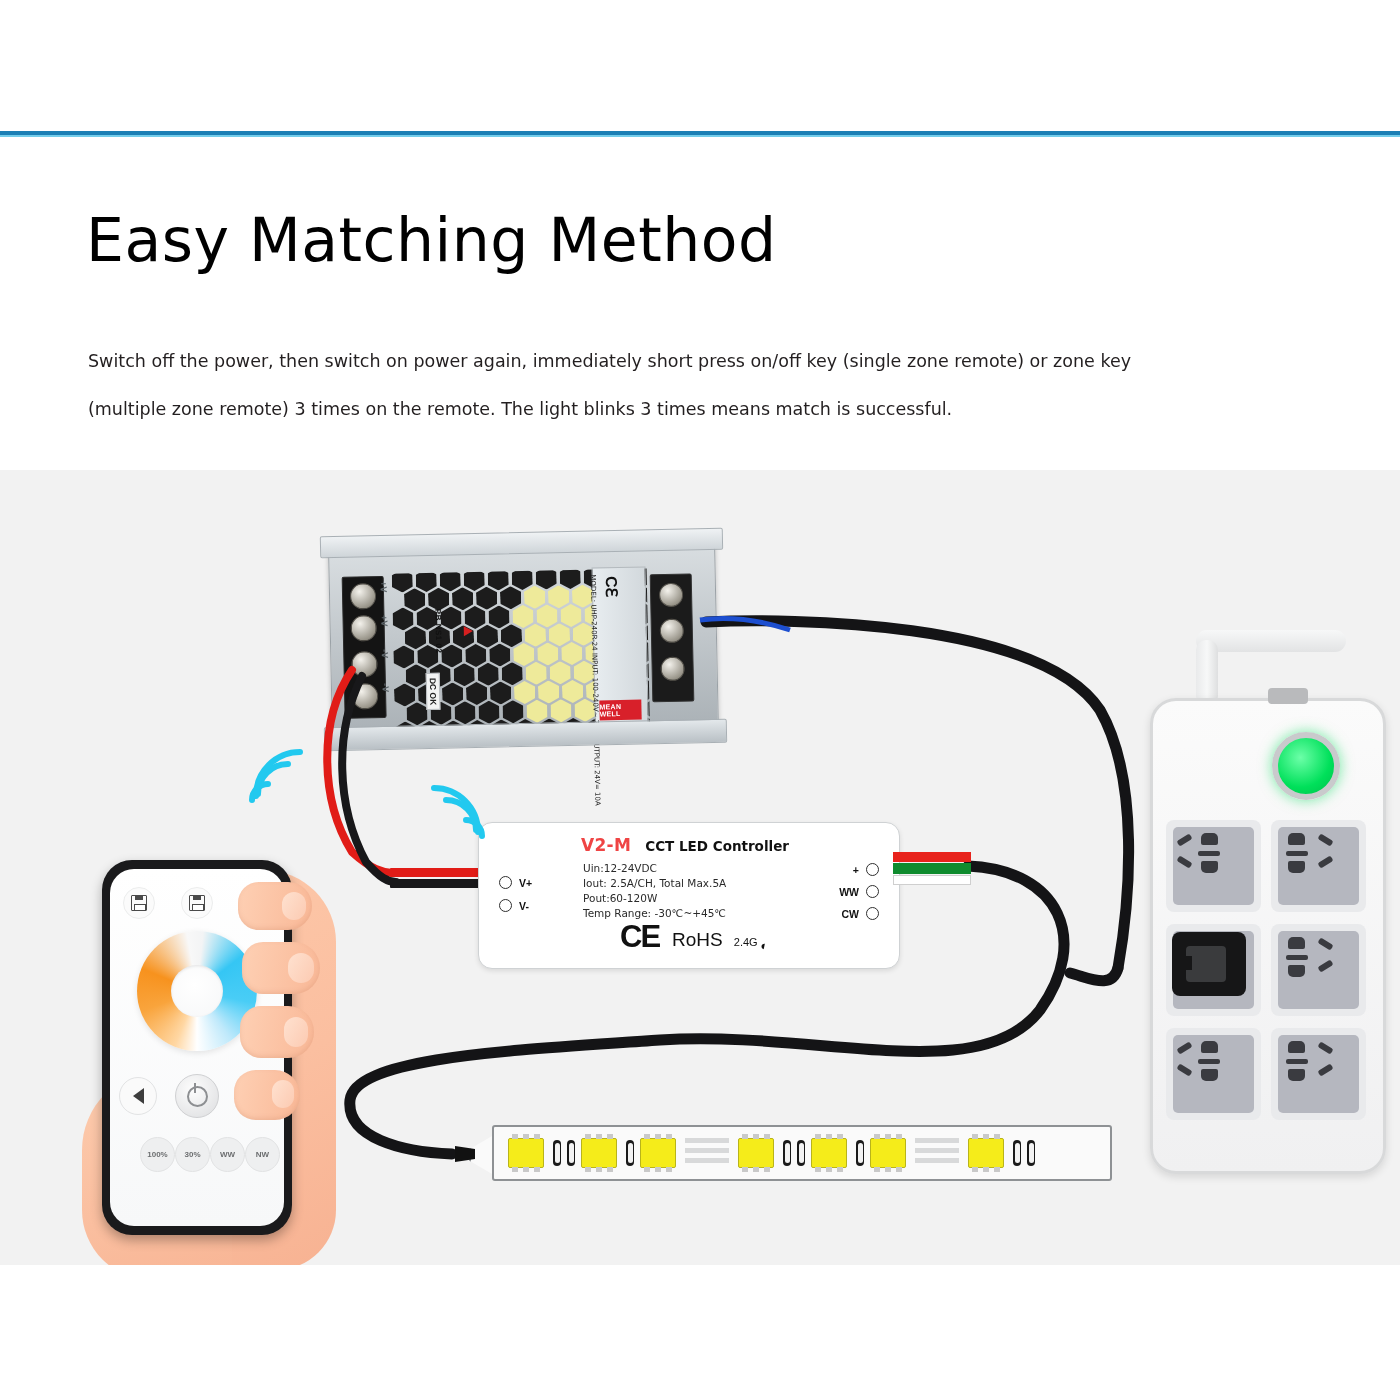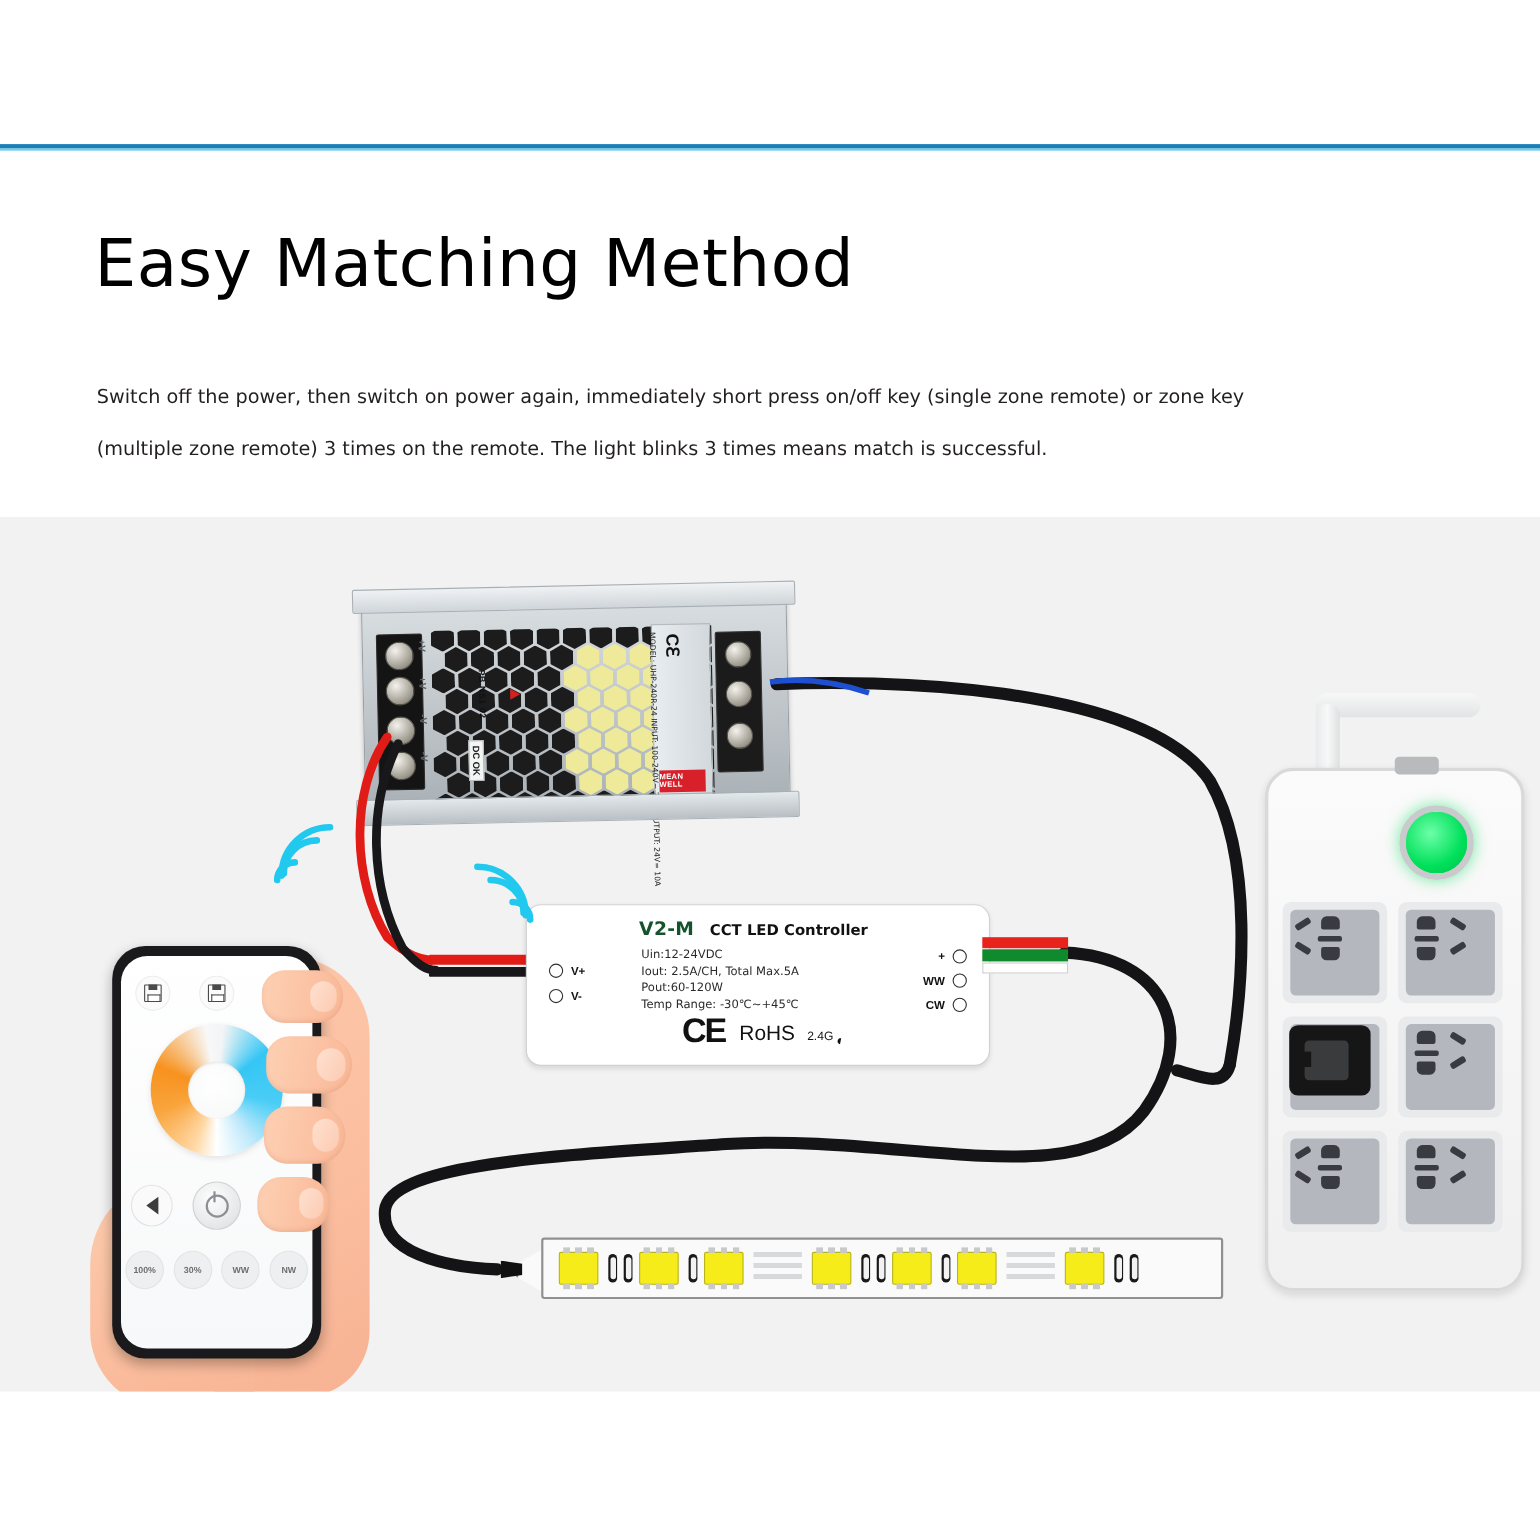--- a/index.html
+++ b/index.html
@@ -140,21 +140,21 @@
   
   .ctrl{
     position:absolute;left:478px;top:352px;width:420px;height:145px;
     background:#ffffff;border:1.6px solid #cfd2d4;border-radius:14px;
     box-shadow:0 2px 5px rgba(0,0,0,.10);
   }
   .ctrl-title{
     position:absolute;left:102px;top:12px;white-space:nowrap;
     font-family:"DejaVu Sans", sans-serif;
   }
-  .ctrl-title .model{font-size:17px;font-weight:bold;color:#14532d;letter-spacing:.3px;}
+  .ctrl-title .model{font-size:17px;font-weight:bold;color:#ef4444;letter-spacing:.3px;}
   .ctrl-title .kind{font-size:13.5px;font-weight:bold;color:#111;margin-left:9px;}
   .ctrl-specs{
     position:absolute;left:104px;top:38px;
     font-size:10.5px;line-height:15px;color:#2a2a2a;
     font-family:"DejaVu Sans", sans-serif;white-space:nowrap;
   }
   .ctrl-cert{
     position:absolute;left:104px;top:98px;display:flex;align-items:flex-end;margin-left:37px;
   }
   .ctrl-cert .ce{font-size:31px;font-weight:bold;color:#111;letter-spacing:-2px;line-height:31px;}
@@ -262,21 +262,21 @@
     border:1.4px solid #cfd0d2;
   }
   .tri-l{width:0;height:0;border-top:8px solid transparent;border-bottom:8px solid transparent;border-right:11px solid #3d3d3d;}
   .tri-r{width:0;height:0;border-top:8px solid transparent;border-bottom:8px solid transparent;border-left:11px solid #3d3d3d;}
   .pwr-glyph{
     width:17px;height:17px;border:2.3px solid #8d8f92;border-radius:50%;position:relative;
   }
   .pwr-glyph::after{
     content:"";position:absolute;left:5.5px;top:-5px;width:2.3px;height:10px;background:#8d8f92;
   }
-  .preset-row{position:absolute;left:4px;top:268px;width:166px;display:flex;justify-content:space-between;}
+  .preset-row{position:absolute;left:4px;top:268px;width:166px;display:flex;justify-content:flex-end;}
   .pbtn{
     width:33px;height:33px;border-radius:50%;
     background:#eeeff0;border:1px solid #e2e3e4;
     display:flex;align-items:center;justify-content:center;
     font-size:8px;color:#6c6e70;font-weight:bold;
   }
 
   
   .wifi{position:absolute;}
   .wifi svg{display:block;}

